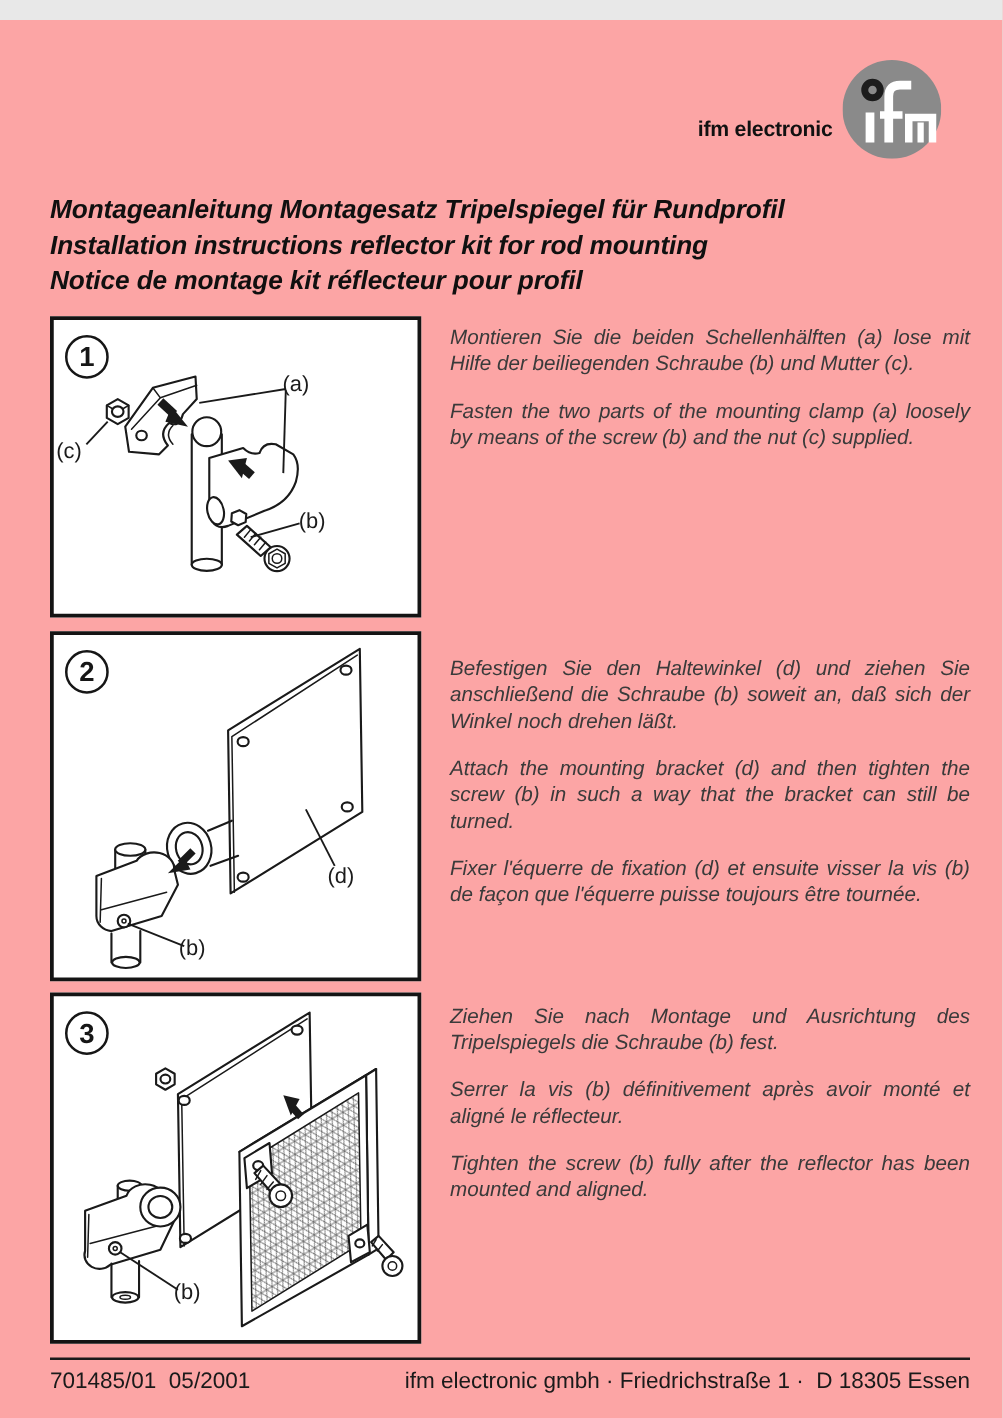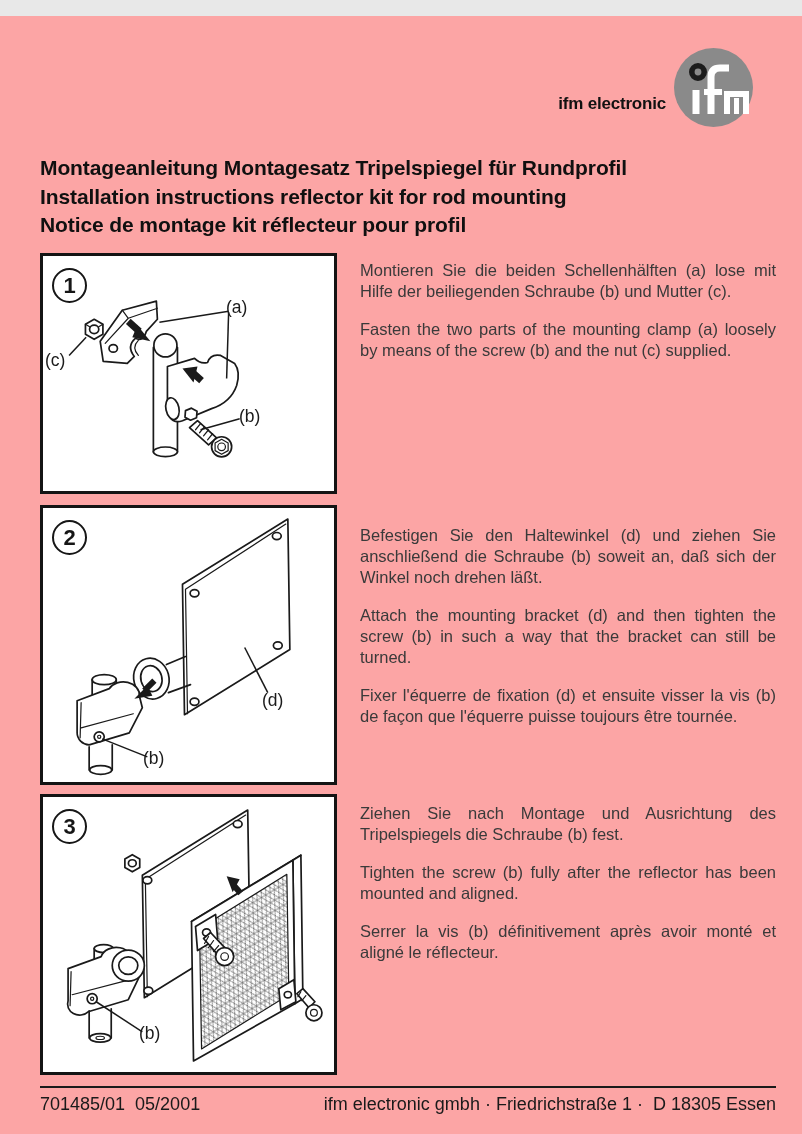--- a/index.html
+++ b/index.html
@@ -11,39 +11,39 @@
   .brand-text{
     position:absolute; top:78px; right:136px;
     font-size:17px; font-weight:bold; color:#111; letter-spacing:-0.2px;
   }
   .brand-logo{ position:absolute; top:32px; left:674px; }
   .title{
     position:absolute; top:138px; left:40px; margin:0;
     font-size:21px; line-height:28.5px; font-weight:bold; color:#101010;
     letter-spacing:-0.1px;
   }
-  .title span{ display:block; }
+  .title span{ display:block;font-style:italic; }
   .figure{
     position:absolute; left:40px; width:297px; background:#fff;
     border:3.5px solid #141414; box-sizing:border-box;
   }
   .fig1{ top:237px; height:241px; }
   .fig2{ top:489px; height:280px; }
   .fig3{ top:778px; height:281px; }
   .figure svg{ position:absolute; left:0; top:0; width:100%; height:100%; }
   .badge{
     position:absolute; left:9px; top:12px; width:35px; height:35px;
     border:2.5px solid #161616; border-radius:50%; background:#fff;
     display:flex; align-items:center; justify-content:center;
     font-size:22px; font-weight:600; color:#161616; box-sizing:border-box;
   }
   .fig-label{ position:absolute; font-size:17.5px; color:#1b1b1b; }
   .texts{
     position:absolute; left:360px; width:416px;
-    font-size:16.5px; line-height:21px; text-align:justify; color:#3a3a3a;
+    font-size:16.5px; line-height:21px; text-align:justify; color:#3a3a3a;font-style:italic;
   }
   .t1{ top:244px; } .t2{ top:509px; } .t3{ top:787px; }
   .texts p{ margin:0 0 17px 0; }
   .footer-rule{
     position:absolute; left:40px; top:1070px; width:736px; height:2px;
     background:#1a1a1a;
   }
   .footer{
     position:absolute; left:40px; top:1078px; width:736px;
     display:flex; justify-content:space-between;
@@ -244,22 +244,22 @@
       </g>
     </svg>
     <div class="badge">
       <span>3</span>
     </div>
     <span class="fig-label" style="left:96px;top:226px">(b)</span>
   </div>
 
   <div class="texts t3">
     <p>Ziehen Sie nach Montage und Ausrichtung des Tripelspiegels die Schraube (b) fest.</p>
+    <p>Serrer la vis (b) définitivement après avoir monté et aligné le réflecteur.</p>
     <p>Tighten the screw (b) fully after the reflector has been mounted and aligned.</p>
-    <p>Serrer la vis (b) définitivement après avoir monté et aligné le réflecteur.</p>
   </div>
 
   <div class="footer-rule"></div>
   <div class="footer">
     <span>701485/01  05/2001</span>
     <span>ifm electronic gmbh · Friedrichstraße 1 ·  D 18305 Essen</span>
   </div>
 
 </div>
 

